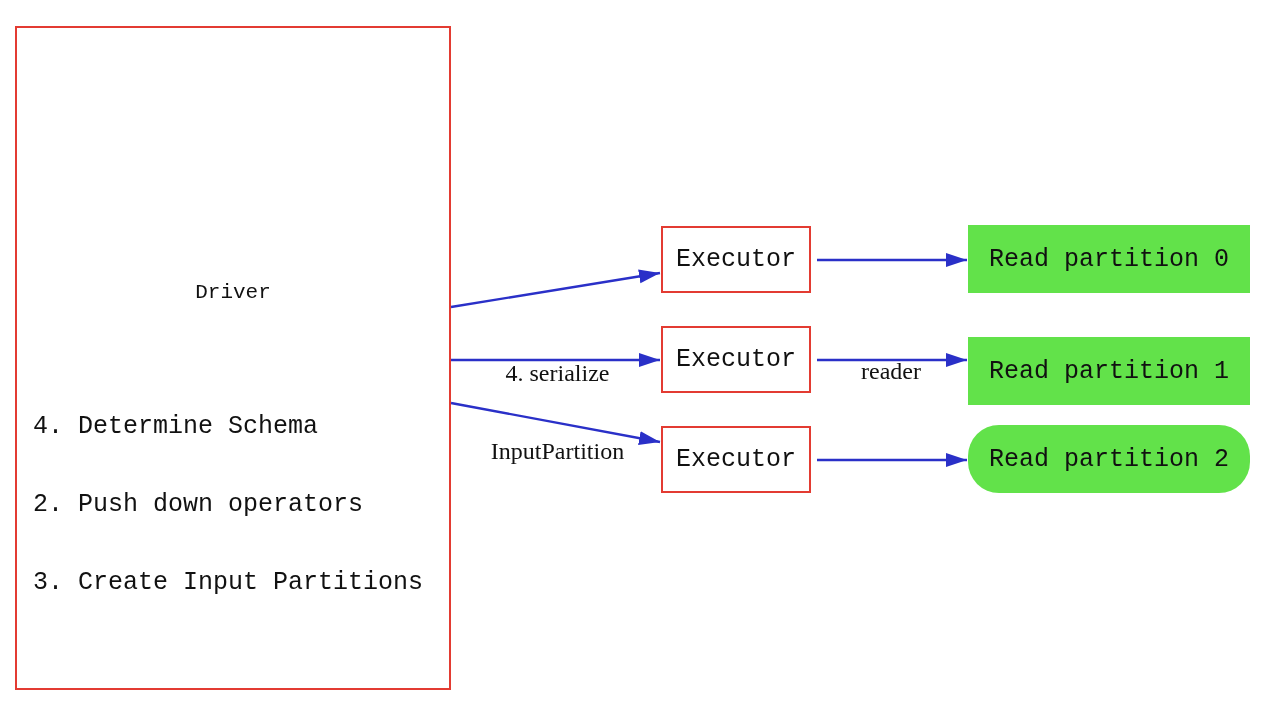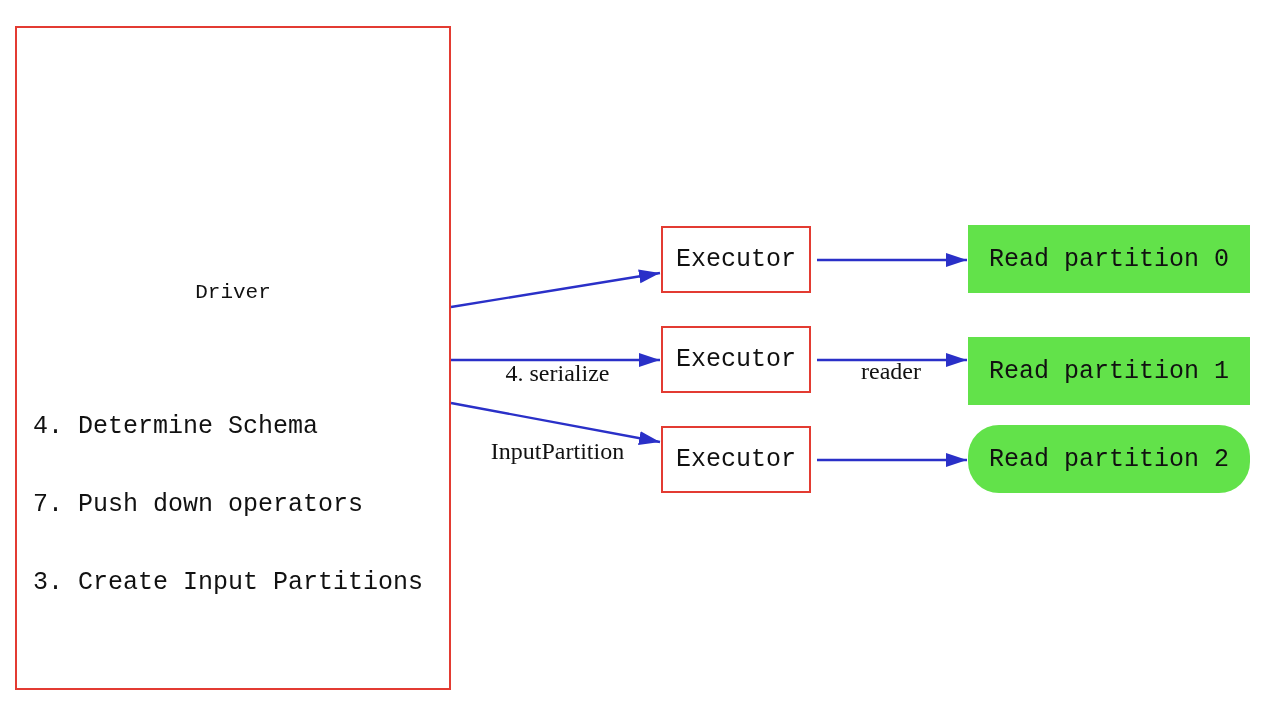--- a/index.html
+++ b/index.html
@@ -112,21 +112,21 @@
     <line class="arrow-line" x1="451" y1="403" x2="660" y2="442" marker-end="url(#ah)"></line>
     <line class="arrow-line" x1="817" y1="260" x2="967" y2="260" marker-end="url(#ah)"></line>
     <line class="arrow-line" x1="817" y1="360" x2="967" y2="360" marker-end="url(#ah)"></line>
     <line class="arrow-line" x1="817" y1="460" x2="967" y2="460" marker-end="url(#ah)"></line>
   </svg>
 
   <div class="driver-box">
     <div class="driver-title">Driver</div>
     <div class="driver-steps">
       <div>4. Determine Schema</div>
-      <div>7. Push down operators</div>
+      <div>2. Push down operators</div>
       <div>3. Create Input Partitions</div>
     </div>
   </div>
 
   <div class="executor-box row-0">Executor</div>
   <div class="executor-box row-1">Executor</div>
   <div class="executor-box row-2">Executor</div>
 
   <div class="partition-box row-0">Read partition 0</div>
   <div class="partition-box row-1">Read partition 1</div>

